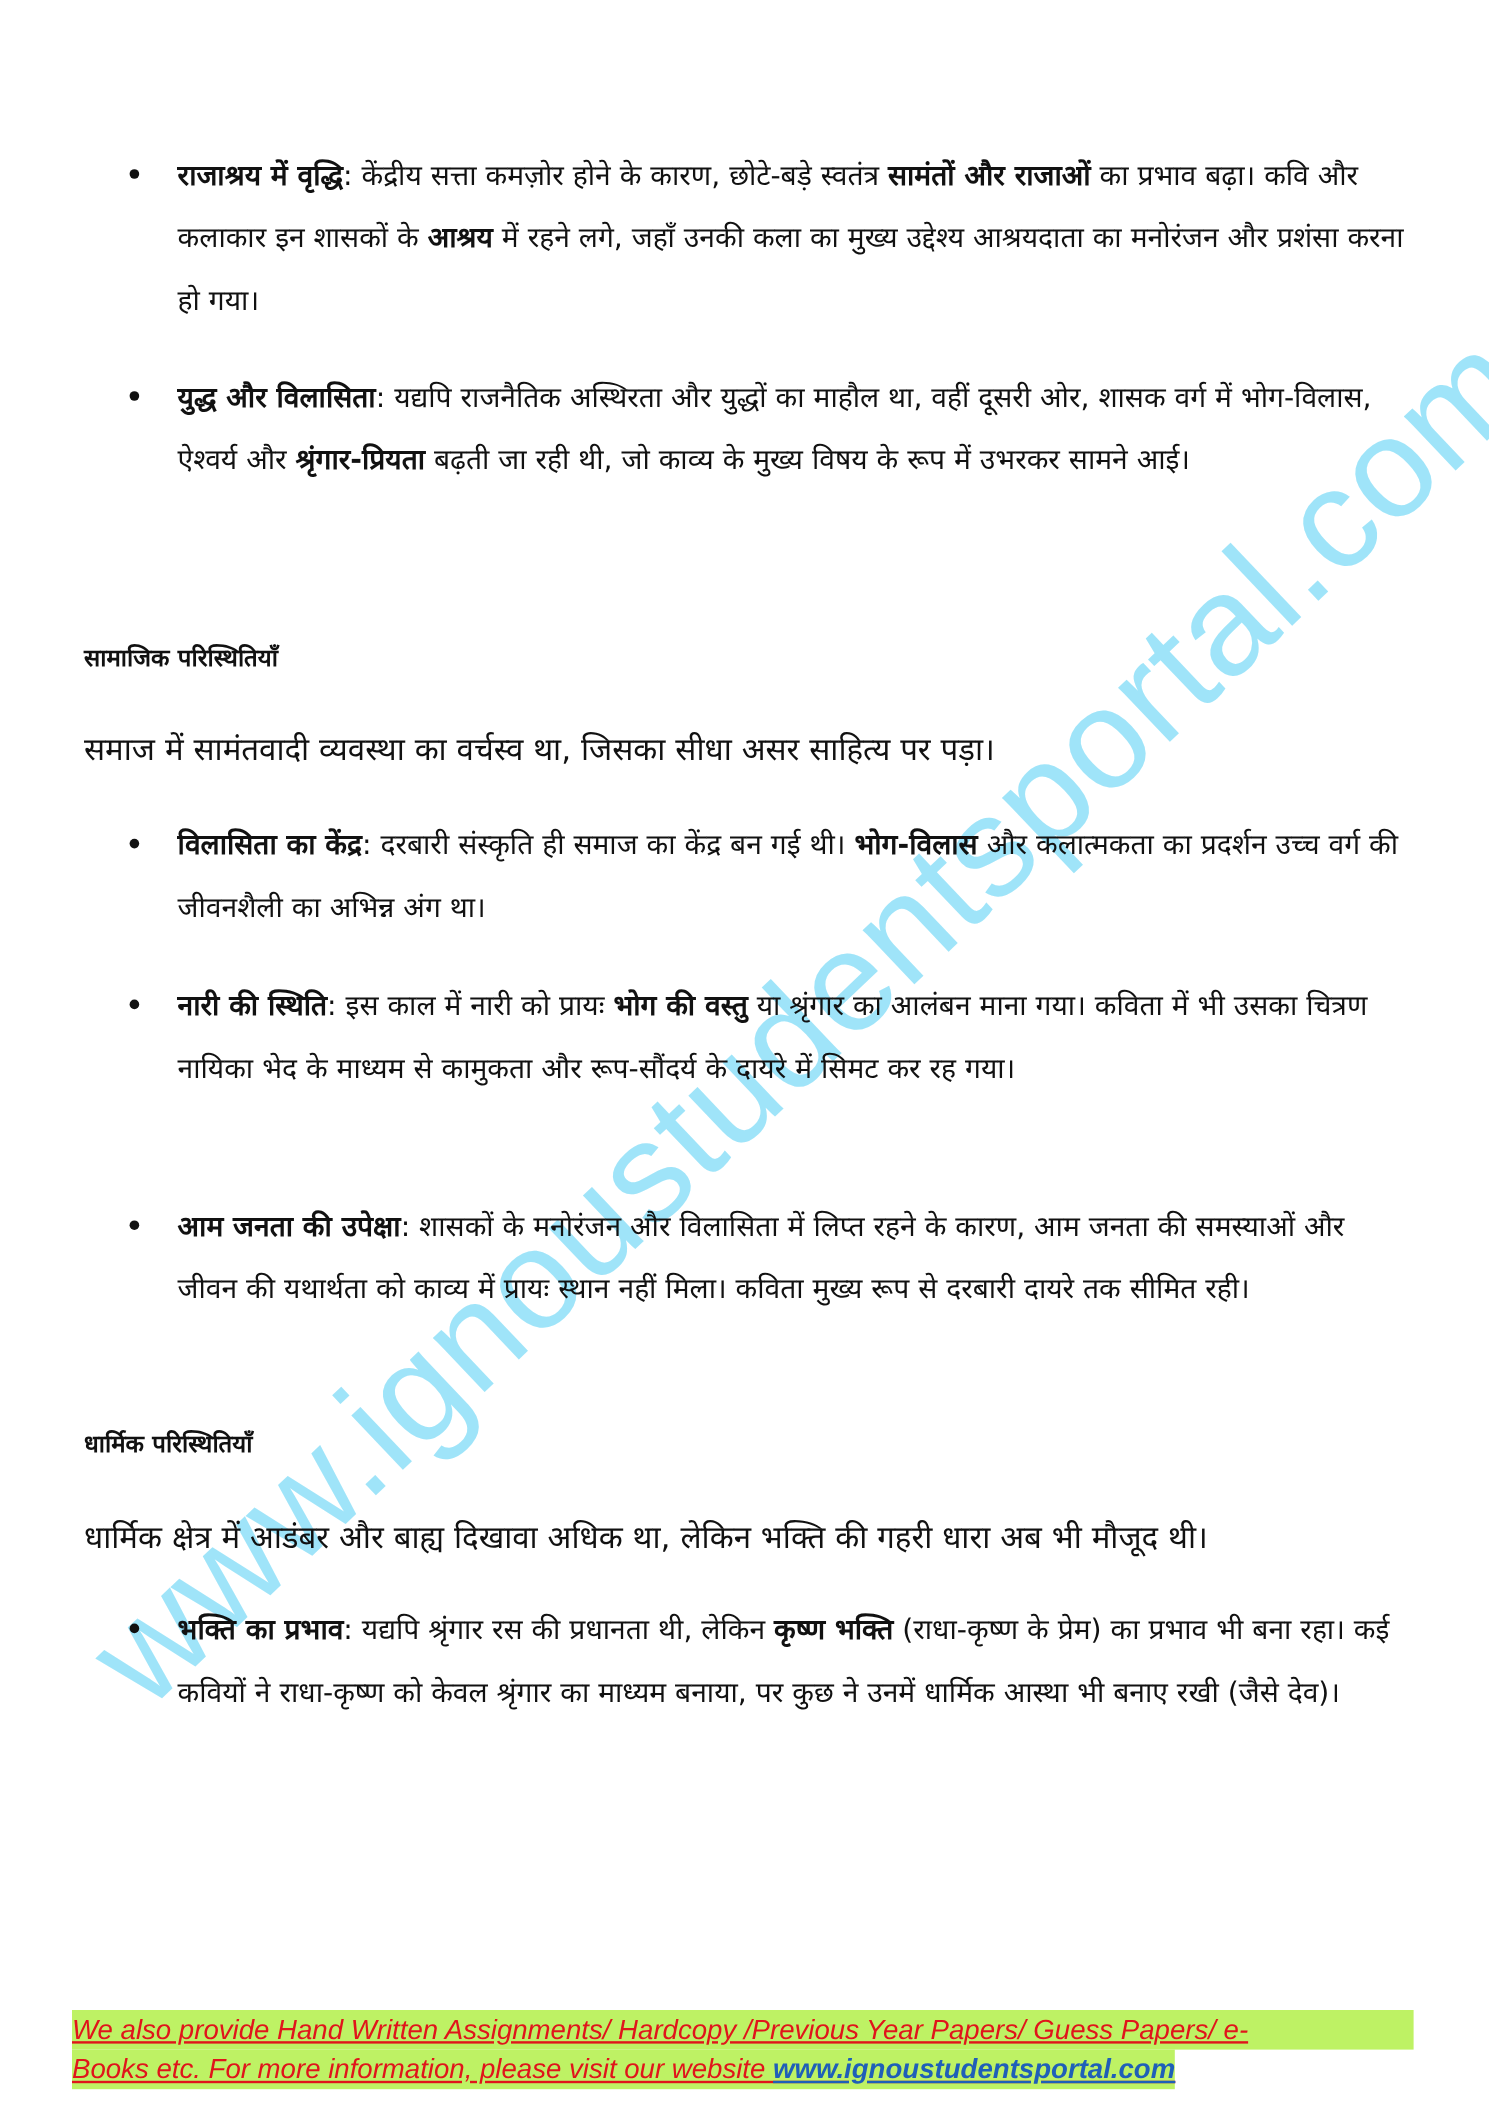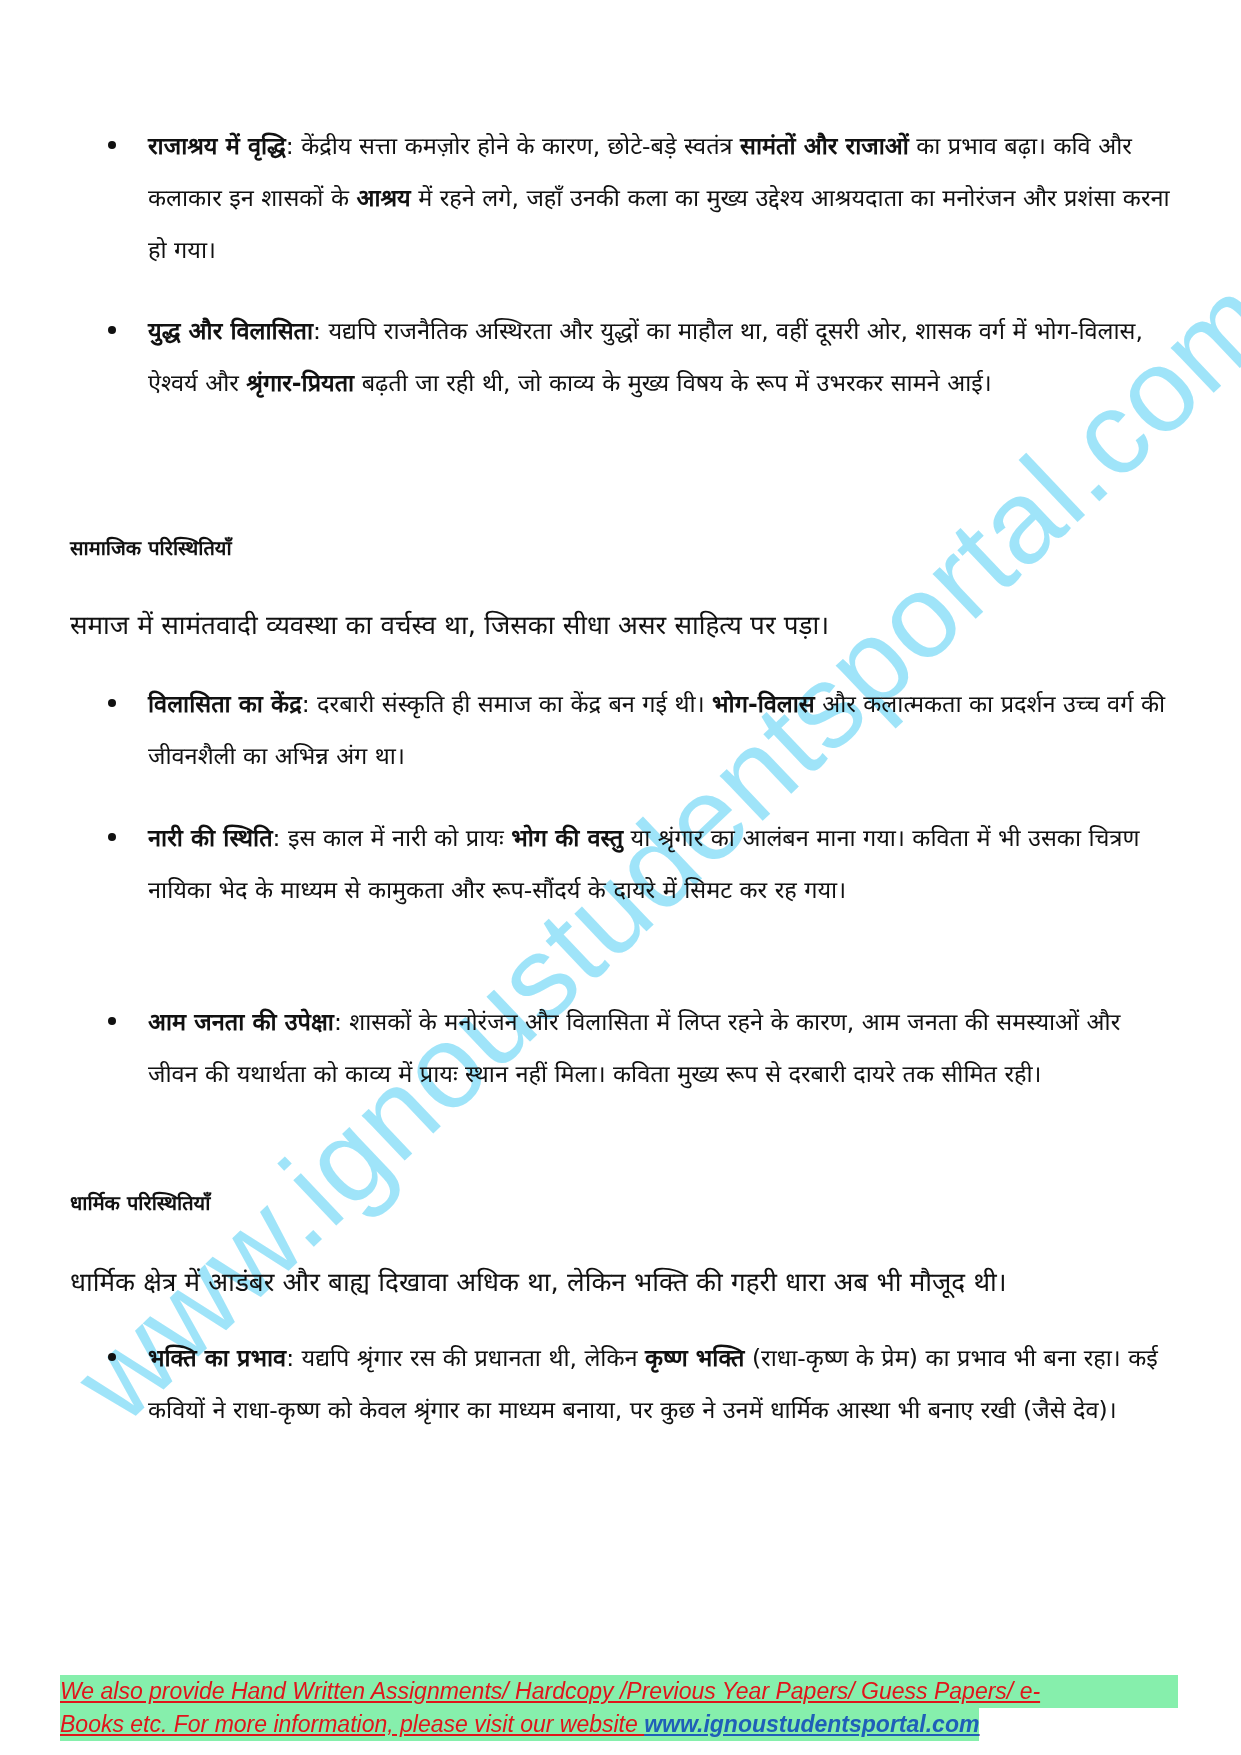--- a/index.html
+++ b/index.html
@@ -85,21 +85,21 @@
       left: 60px;
       top: 1675px;
       width: 1118px;
       font-family: "Liberation Sans", sans-serif;
       font-style: italic;
       font-size: 23px;
       line-height: 33px;
     }
     .footer-line {
       display: block;
-      background: #86efac;
+      background: #bef264;
       color: #e0151b;
       text-decoration: underline;
       white-space: nowrap;
     }
     .footer-line.second {
       display: inline-block;
     }
     .footer-link {
       color: #1f5fb8;
       font-weight: bold;

